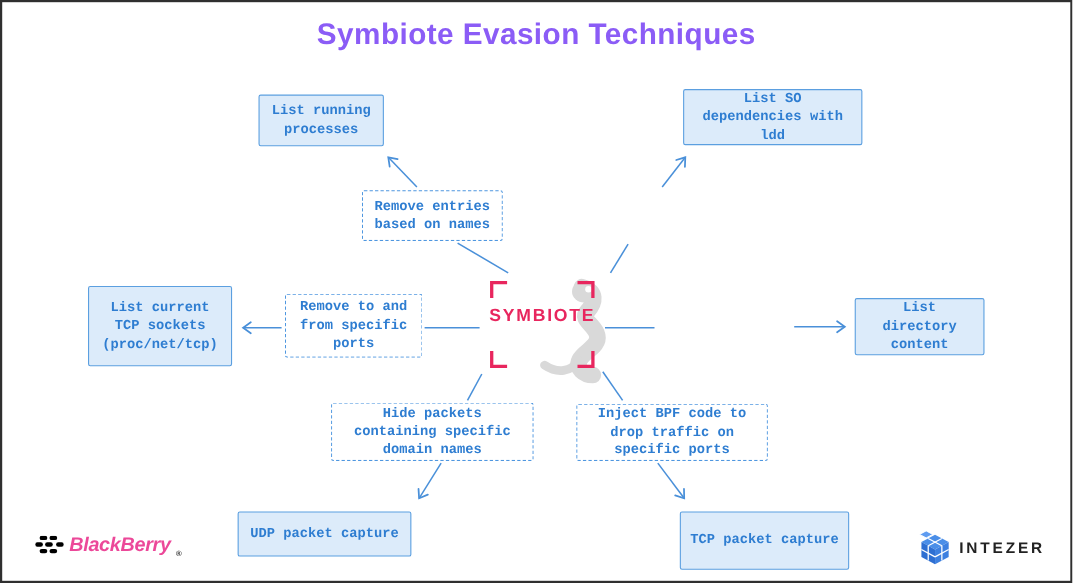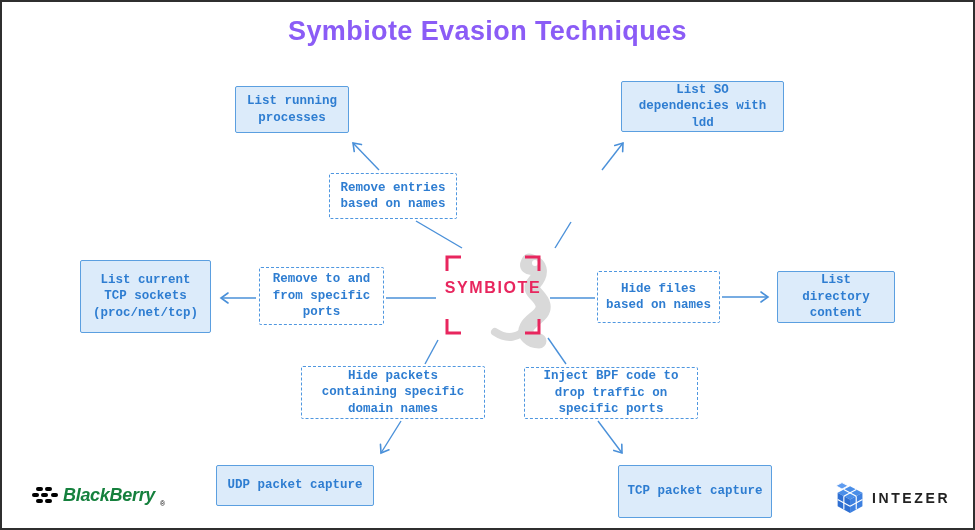--- a/index.html
+++ b/index.html
@@ -52,21 +52,21 @@
     font-size:16px; font-weight:800; letter-spacing:1.6px;
     z-index:3;
   }
 
   .bb-logo{
     position:absolute; left:30px; top:477px; height:32px;
     display:flex; align-items:center; gap:5px;
   }
   .bb-word{
     font-size:18px; font-weight:700; font-style:italic;
-    color:#15803d; letter-spacing:-0.3px;
+    color:#ec4899; letter-spacing:-0.3px;
   }
   .bb-reg{ font-size:7px; color:#000; align-self:flex-end; margin-bottom:4px; }
 
   .intezer-logo{
     position:absolute; left:832px; top:479px; height:34px;
     display:flex; align-items:center; gap:8px;
   }
   .intezer-word{
     font-size:14px; font-weight:700; letter-spacing:2.6px;
     color:#222;
@@ -121,21 +121,20 @@
 
   <div class="node solid" style="left:233px; top:84px;  width:114px; height:47px;">List running processes</div>
   <div class="node solid" style="left:619px; top:79px;  width:163px; height:51px;">List SO dependencies with ldd</div>
   <div class="node solid" style="left:78px;  top:258px; width:131px; height:73px;">List current TCP sockets (proc/net/tcp)</div>
   <div class="node solid" style="left:775px; top:269px; width:118px; height:52px;">List directory content</div>
   <div class="node solid" style="left:214px; top:463px; width:158px; height:41px;">UDP packet capture</div>
   <div class="node solid" style="left:616px; top:463px; width:154px; height:53px;">TCP packet capture</div>
 
   <div class="node dashed" style="left:327px; top:171px; width:128px; height:46px;">Remove entries based on names</div>
   <div class="node dashed" style="left:257px; top:265px; width:125px; height:58px;">Remove to and from specific ports</div>
-  <div class="node dashed" style="left:595px; top:269px; width:123px; height:52px;">Hide files based on names</div>
   <div class="node dashed" style="left:299px; top:364px; width:184px; height:53px;">Hide packets containing specific domain names</div>
   <div class="node dashed" style="left:522px; top:365px; width:174px; height:52px;">Inject BPF code to drop traffic on specific ports</div>
 
   <div class="center-label">SYMBIOTE</div>
 
   <div class="bb-logo">
     <svg width="26" height="17" viewBox="0 0 26 17" aria-hidden="true">
       <g fill="#000">
         <rect x="4" y="0" width="7" height="4" rx="2"></rect>
         <rect x="13" y="0" width="7" height="4" rx="2"></rect>

